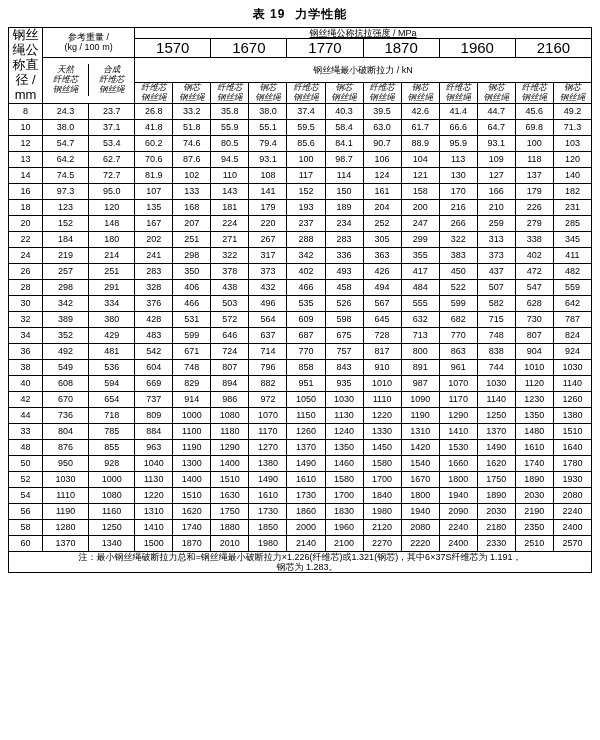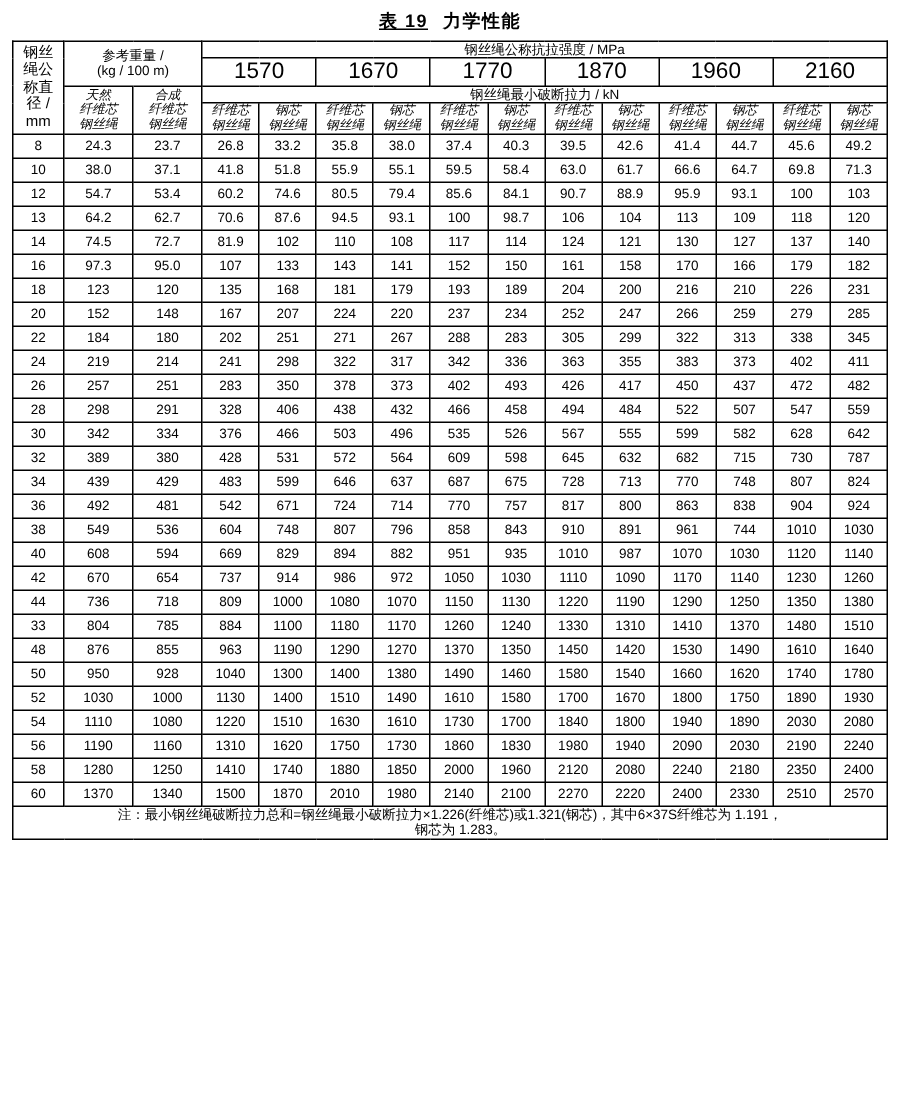--- a/index.html
+++ b/index.html
@@ -21,49 +21,50 @@
     box-sizing: border-box;
     padding: 4px 8px 0 8px;
   }
   .doc-title {
     text-align: center;
     font-size: 12px;
     font-weight: bold;
     letter-spacing: 1px;
     margin: 2px 0 4px 0;
   }
-  .doc-title .tnum { margin-right: 10px; text-decoration: underline; }
+  .doc-title .tnum { margin-right: 10px; }
   table.main {
     border-collapse: collapse;
     width: 584px;
     table-layout: fixed;
     font-size: 9px;
   }
   table.main td, table.main th {
     border: 1px solid #000;
     text-align: center;
     vertical-align: middle;
     padding: 0;
     font-weight: normal;
     line-height: 1.15;
   }
   .hdr-dia {
-    font-size: 10px;
+    font-size: 13px;
     line-height: 1.28;
     padding: 2px 1px;
   }
   .hdr-ref {
     font-size: 9px;
     line-height: 1.4;
     padding: 2px 2px;
     margin-top: 14px;
   }
   .hdr-strength {
     font-size: 9px;
     padding: 3px 0;
+    text-decoration: underline;
   }
   .hdr-grade {
     font-size: 15px;
     padding: 3px 0;
   }
   .hdr-break {
     font-size: 9px;
     padding: 3px 0;
   }
   .hdr-sub {
@@ -441,21 +442,21 @@
           <td>598</td>
           <td>645</td>
           <td>632</td>
           <td>682</td>
           <td>715</td>
           <td>730</td>
           <td>787</td>
         </tr>
         <tr class="data">
           <td>34</td>
-          <td>439</td>
+          <td>352</td>
           <td>429</td>
           <td>483</td>
           <td>599</td>
           <td>646</td>
           <td>637</td>
           <td>687</td>
           <td>675</td>
           <td>728</td>
           <td>713</td>
           <td>770</td>

